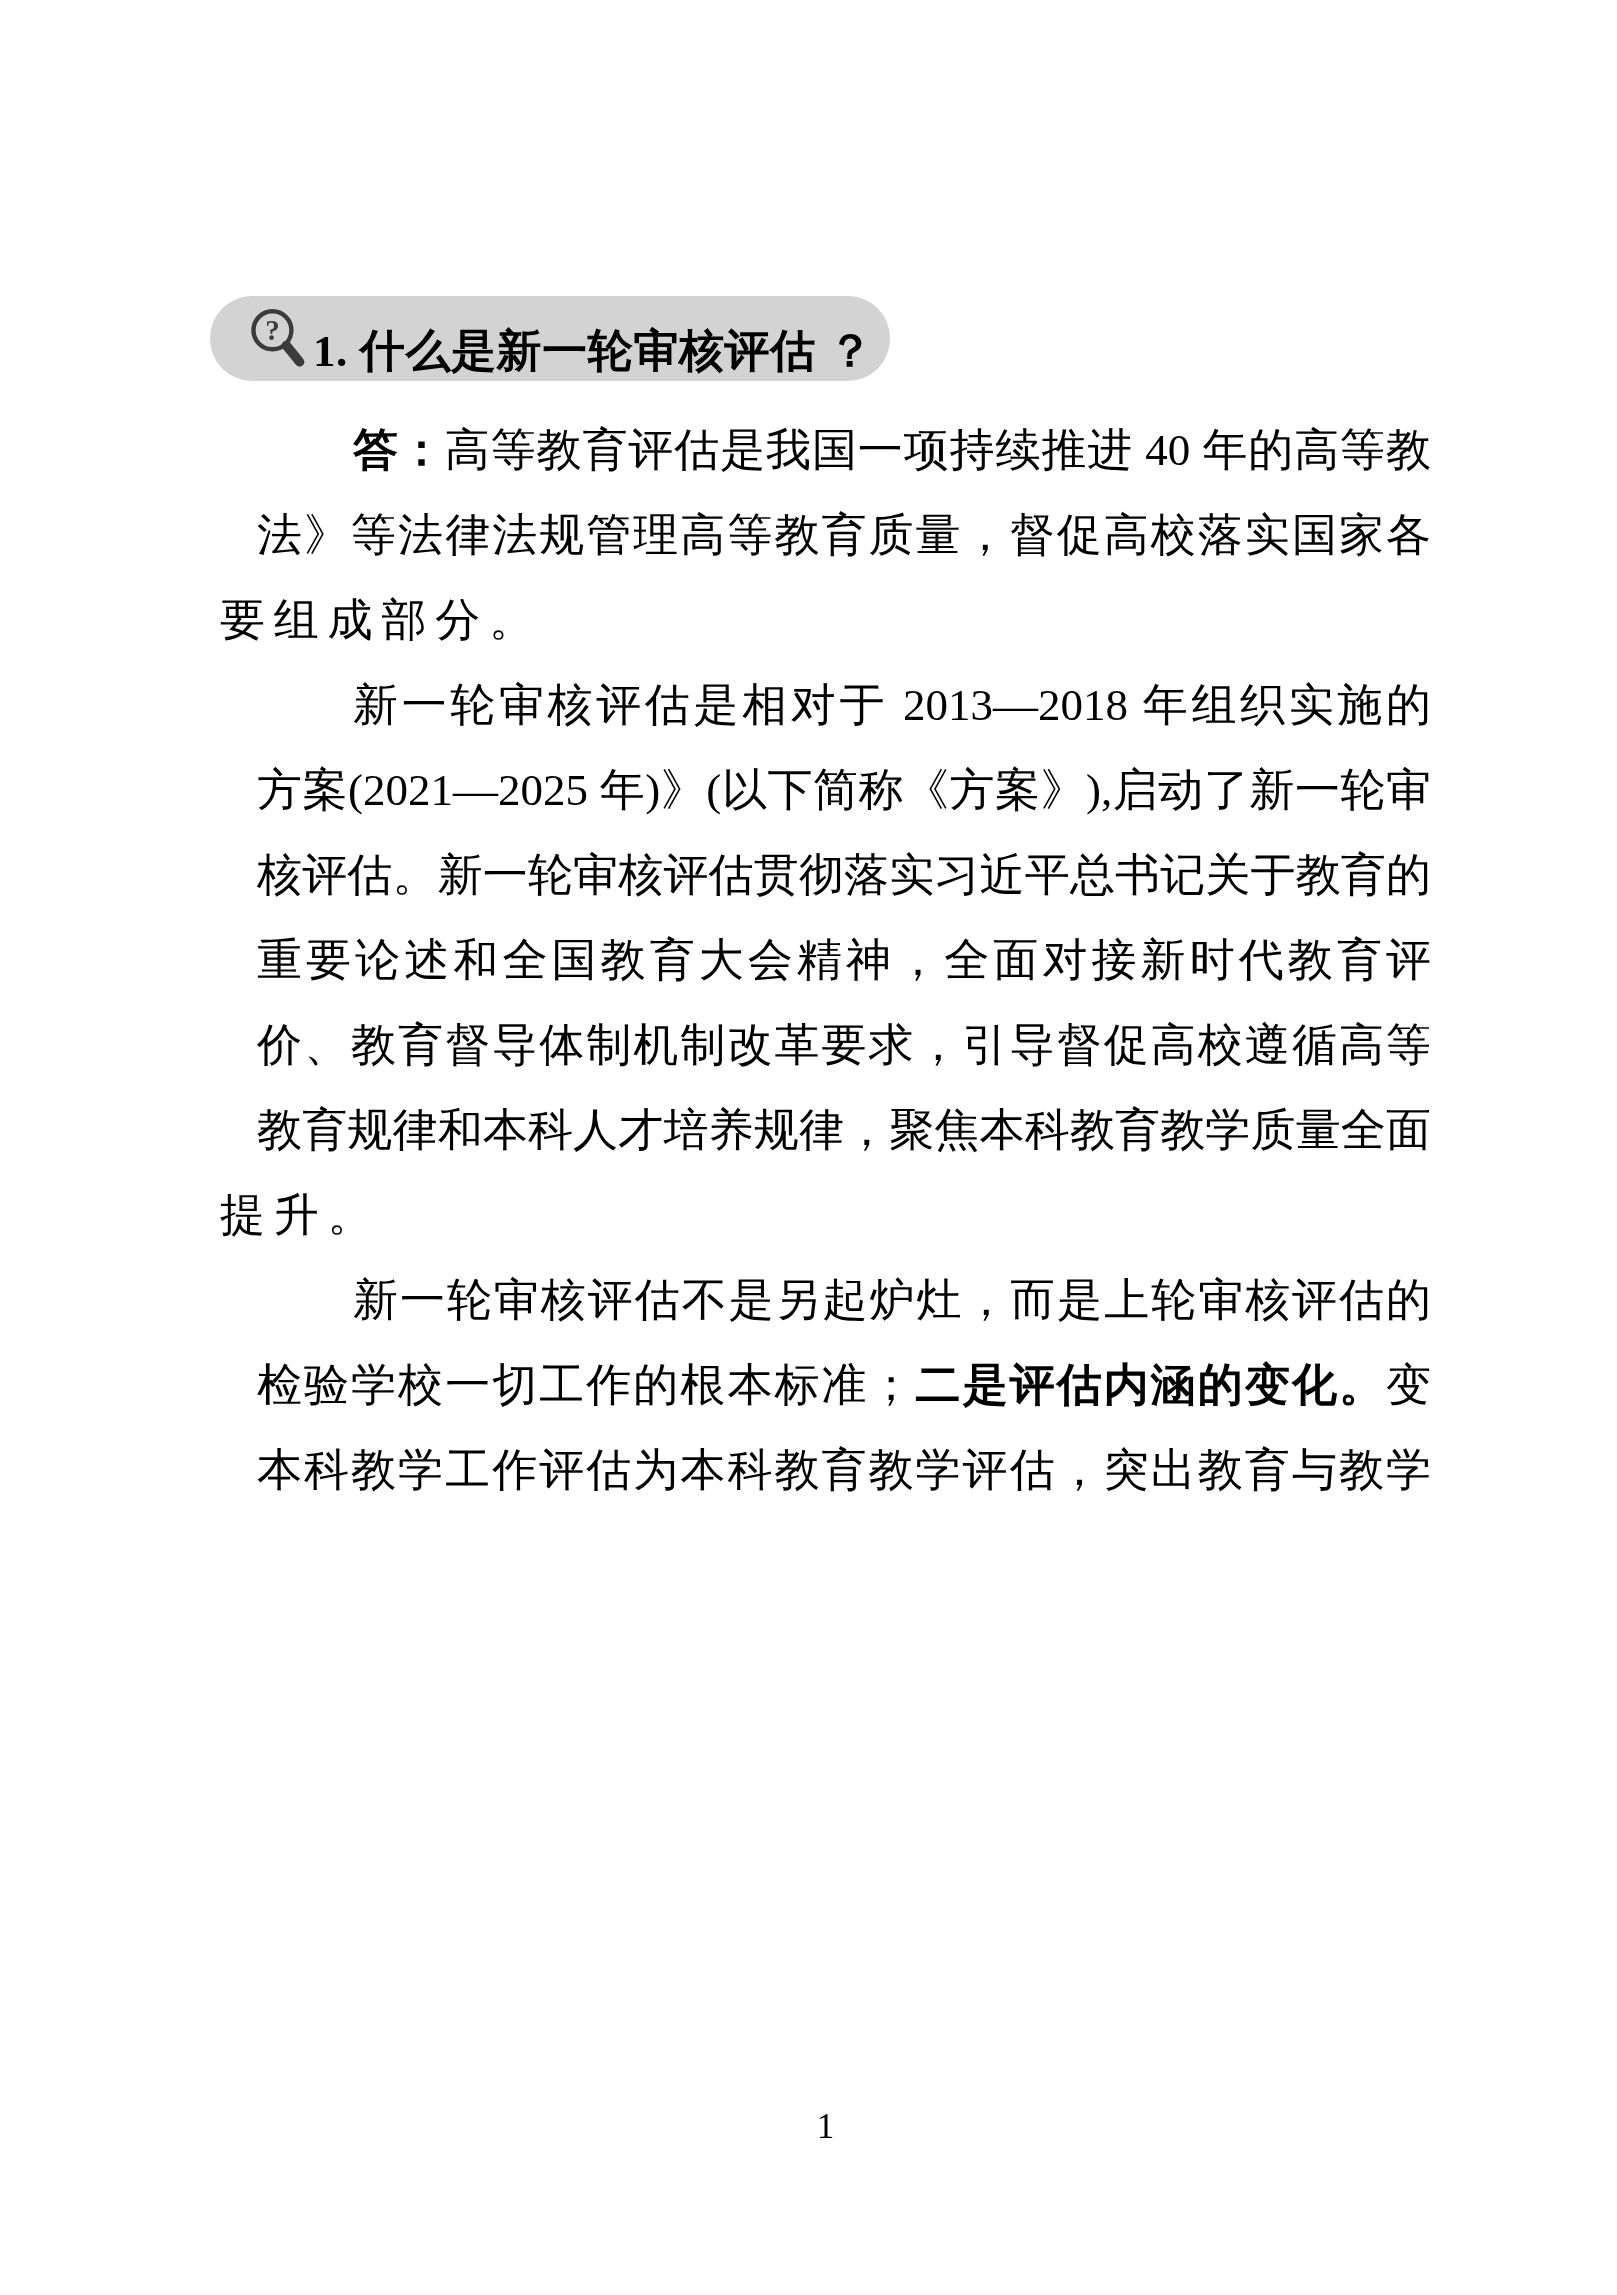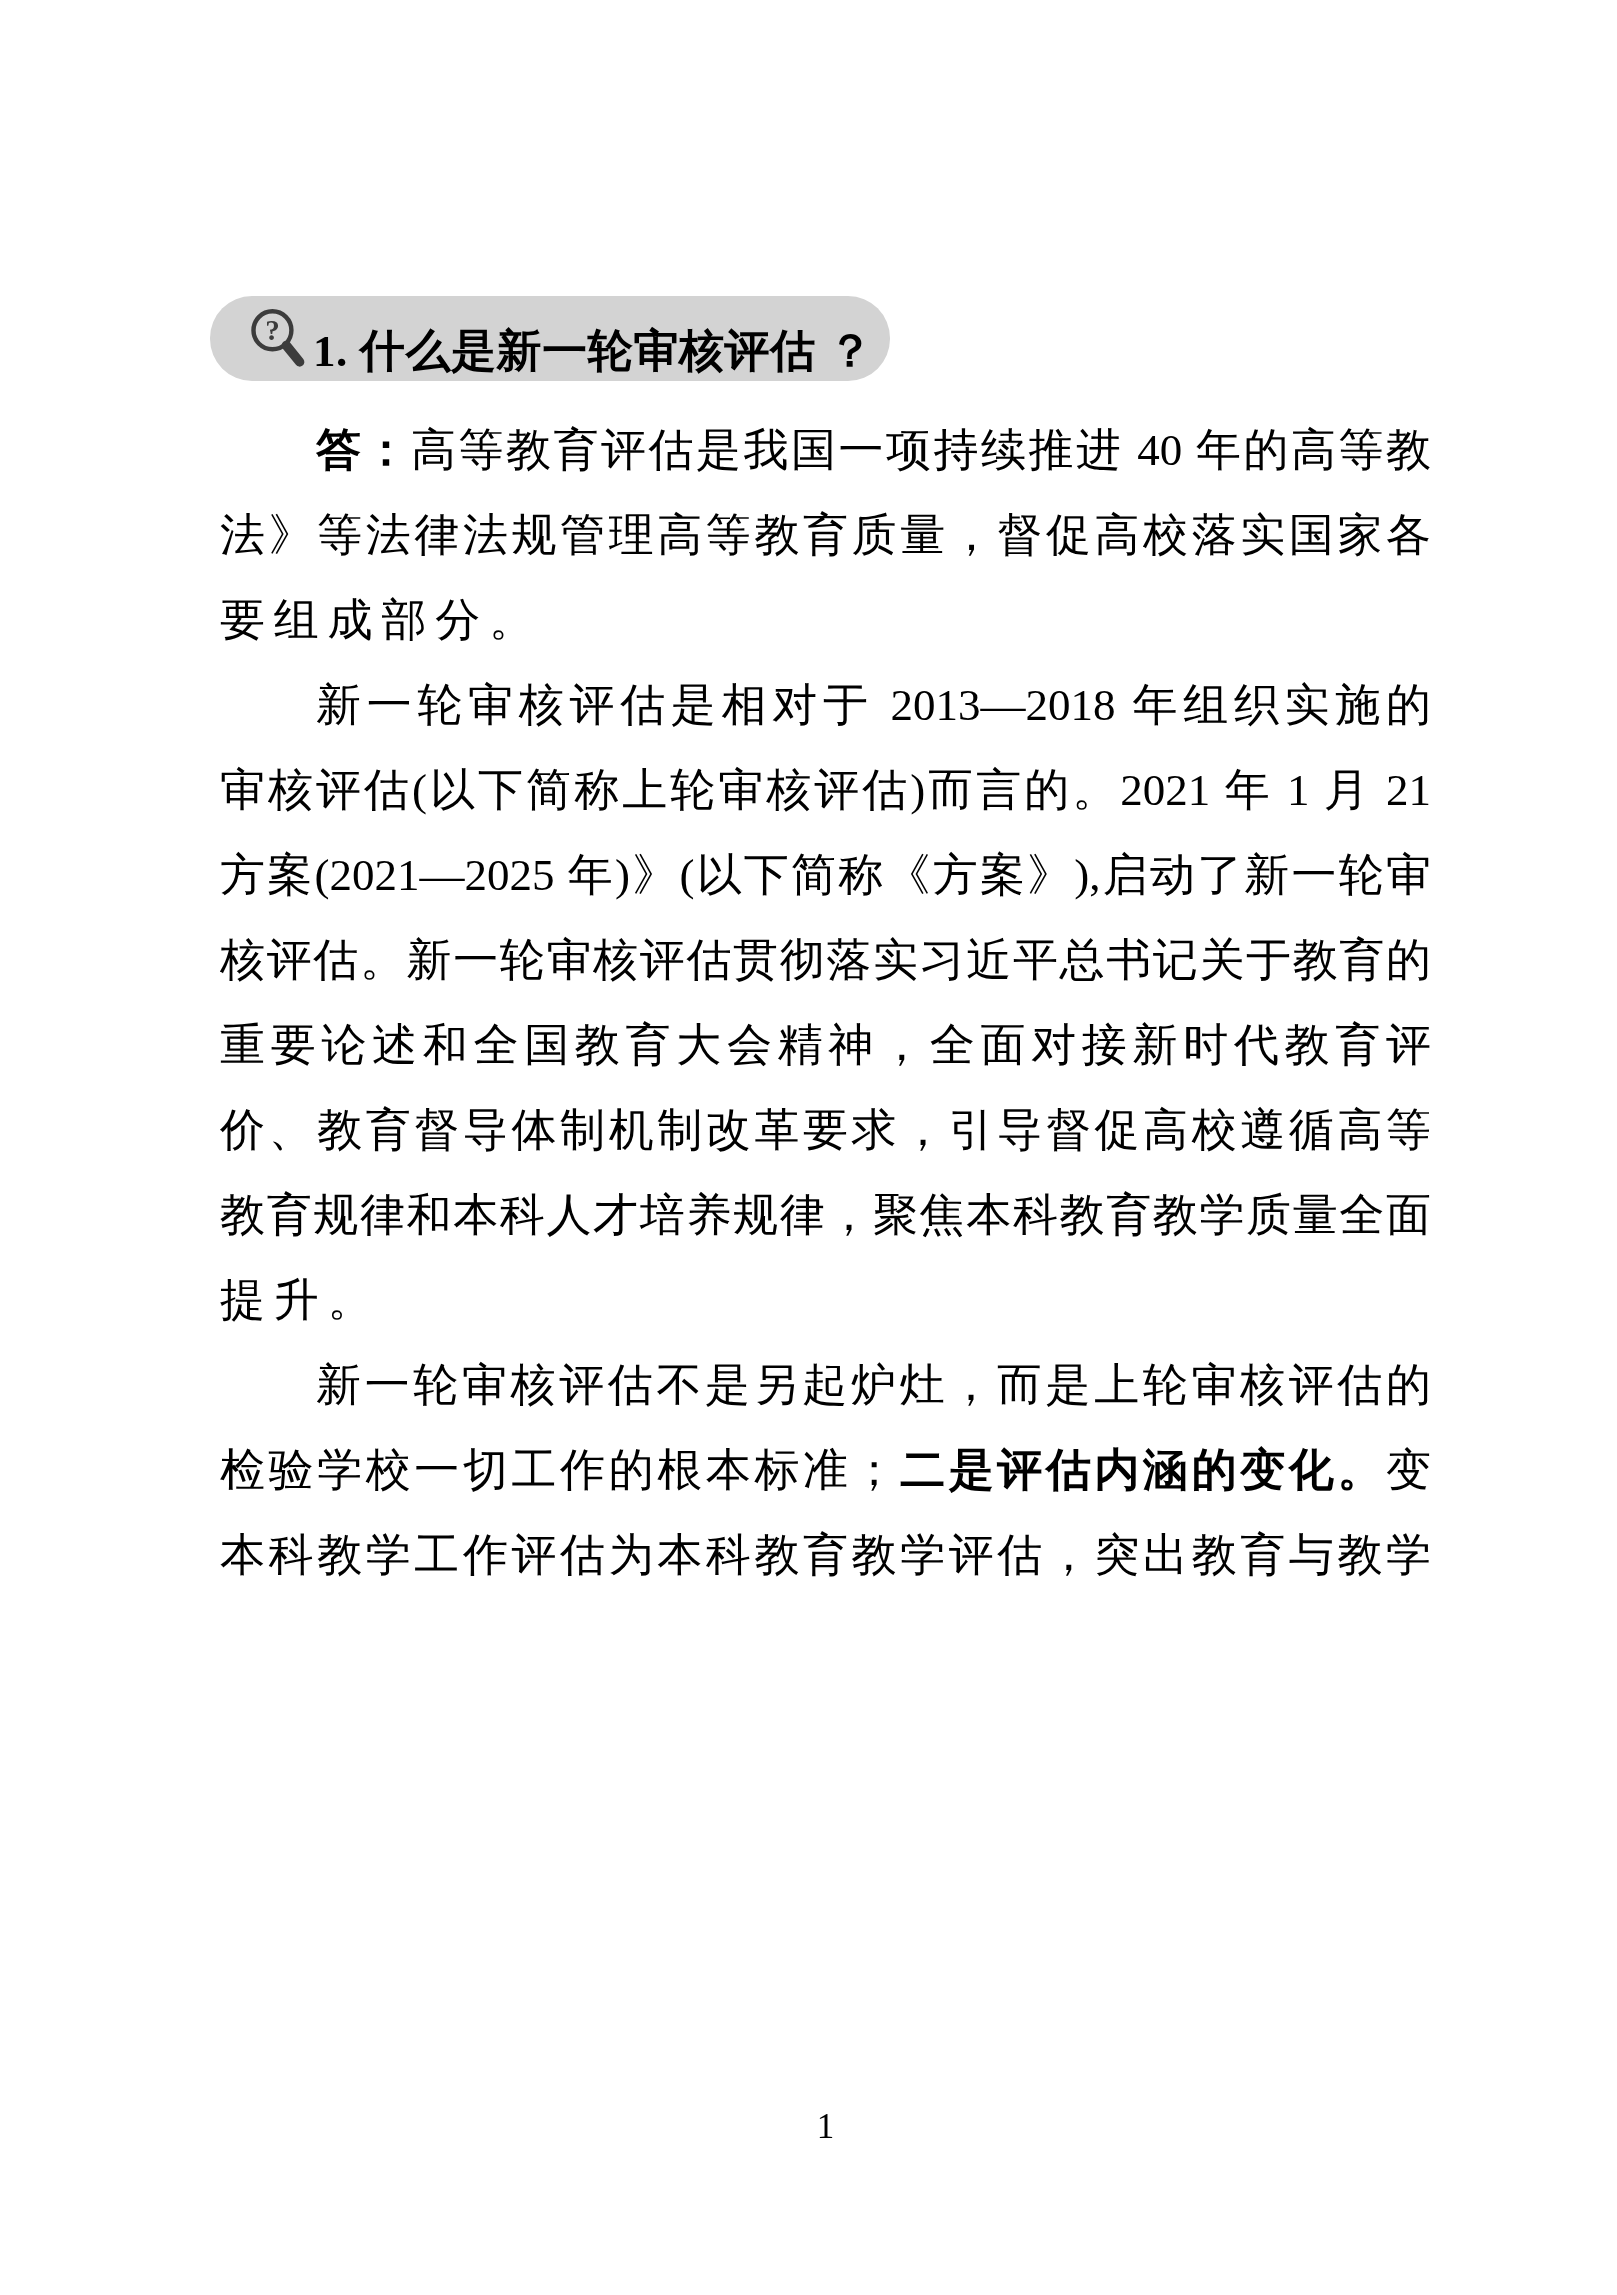--- a/index.html
+++ b/index.html
@@ -18,21 +18,21 @@
     letter-spacing:0.6px;
     margin-top:24px;
   }
   .body-text {
     position:absolute; left:220px; top:408px; width:1211px;
     font-size:45px; line-height:85px;
   }
   .line { height:85px; line-height:85px; letter-spacing:8.8px; white-space:nowrap; }
   .line.just {
     white-space:normal; letter-spacing:0;
-    text-align:justify; text-align-last:justify; text-justify:inter-character;
+    text-align:justify; text-align-last:justify; text-justify:inter-character;margin-left:37px;
   }
   .line.ind { text-indent:96px; }
   .b { font-weight:bold; }
   .page-number {
     position:absolute; left:220px; width:1211px; top:2105px;
     text-align:center; font-size:35px; line-height:44px;
   }
 </style>
 </head>
 <body>
@@ -46,21 +46,20 @@
       <text x="40" y="56" text-anchor="middle" font-size="46" font-weight="bold" fill="#3c3c3c" font-family="Liberation Serif, DejaVu Serif, serif">?</text>
     </svg>
     <span class="heading-text">1. 什么是新一轮审核评估 ？</span>
   </div>
 
   <div class="body-text">
       <div class="line just ind"><span class="b">答：</span><span>高等教育评估是我国一项持续推进 40 年的高等教</span></div>
       <div class="line just"><span>法》等法律法规管理高等教育质量，督促高校落实国家各</span></div>
       <div class="line"><span>要组成部分。</span></div>
       <div class="line just ind"><span>新一轮审核评估是相对于 2013—2018 年组织实施的</span></div>
-      <div class="line just"><span>审核评估(以下简称上轮审核评估)而言的。2021 年 1 月 21</span></div>
       <div class="line just"><span>方案(2021—2025 年)》(以下简称《方案》),启动了新一轮审</span></div>
       <div class="line just"><span>核评估。新一轮审核评估贯彻落实习近平总书记关于教育的</span></div>
       <div class="line just"><span>重要论述和全国教育大会精神，全面对接新时代教育评</span></div>
       <div class="line just"><span>价、教育督导体制机制改革要求，引导督促高校遵循高等</span></div>
       <div class="line just"><span>教育规律和本科人才培养规律，聚焦本科教育教学质量全面</span></div>
       <div class="line"><span>提升。</span></div>
       <div class="line just ind"><span>新一轮审核评估不是另起炉灶，而是上轮审核评估的</span></div>
       <div class="line just"><span>检验学校一切工作的根本标准；</span><span class="b">二是评估内涵的变化。</span><span>变</span></div>
       <div class="line just"><span>本科教学工作评估为本科教育教学评估，突出教育与教学</span></div>
     </div>

